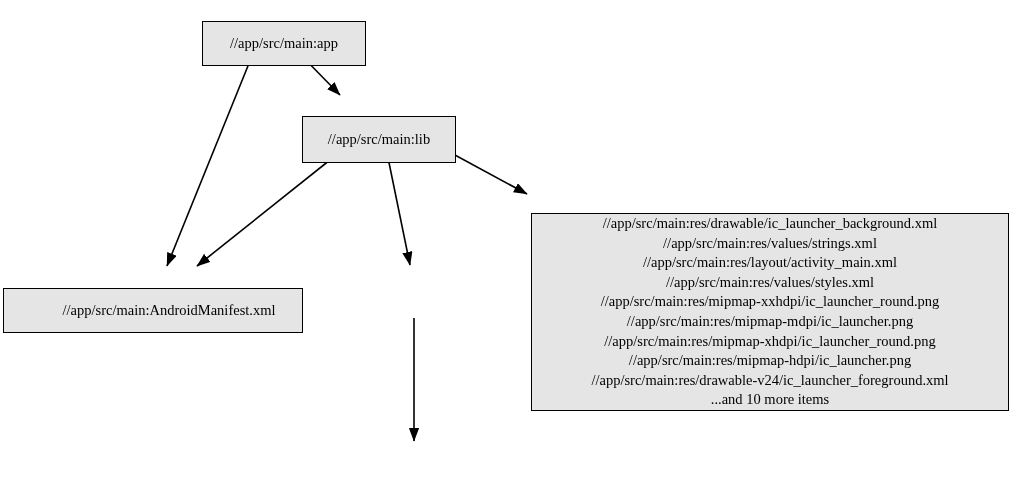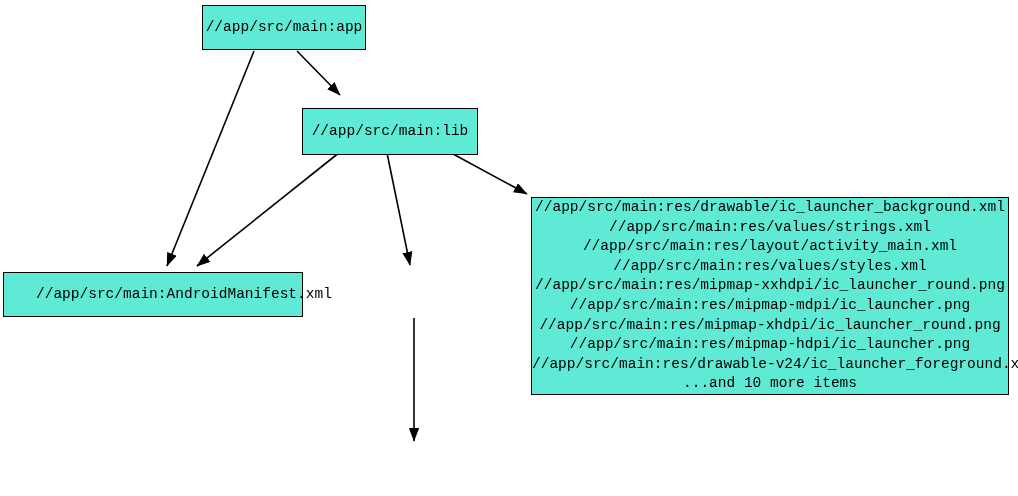--- a/index.html
+++ b/index.html
@@ -23,30 +23,31 @@
     left: 0;
     top: 0;
     width: 1018px;
     height: 496px;
     pointer-events: none;
   }
   .graph-node {
     position: absolute;
     box-sizing: border-box;
     border: 1px solid #000000;
-    background: #5eead4;
+    background: #e5e5e5;
     display: flex;
     align-items: center;
     justify-content: center;
     text-align: center;
     color: #000000;
-    font-family: Liberation Mono, monospace;
+    font-family: Liberation Serif, serif;
     font-size: 14.5px;
     line-height: 1.0;
     white-space: nowrap;
+    margin-top: 16px;
   }
   .graph-node .node-label {
     display: block;
     width: 100%;
     text-align: center;
   }
   .graph-node.multiline {
     white-space: normal;
     align-items: center;
   }
@@ -91,21 +92,21 @@
 
     <g>
       <path d="M 414,318 L 414,441" stroke="#000000" stroke-width="1.6" fill="none" marker-end="url(#arrowhead)"></path>
     </g>
   </svg>
 
   <div class="graph-node" id="node-app" style="left:202px; top:5px; width:164px; height:45px;">
     <span class="node-label">//app/src/main:app</span>
   </div>
 
-  <div class="graph-node" id="node-lib" style="left:302px; top:108px; width:176px; height:47px;">
+  <div class="graph-node" id="node-lib" style="left:302px; top:100px; width:154px; height:47px;">
     <span class="node-label">//app/src/main:lib</span>
   </div>
 
   <div class="graph-node" id="node-manifest" style="left:3px; top:272px; width:300px; height:45px;padding-left:32px;">
     <span class="node-label">//app/src/main:AndroidManifest.xml</span>
   </div>
 
 
   <div class="graph-node multiline" id="node-res-group" style="left:531px; top:197px; width:478px; height:198px;">
     <span class="node-label">//app/src/main:res/drawable/ic_launcher_background.xml

